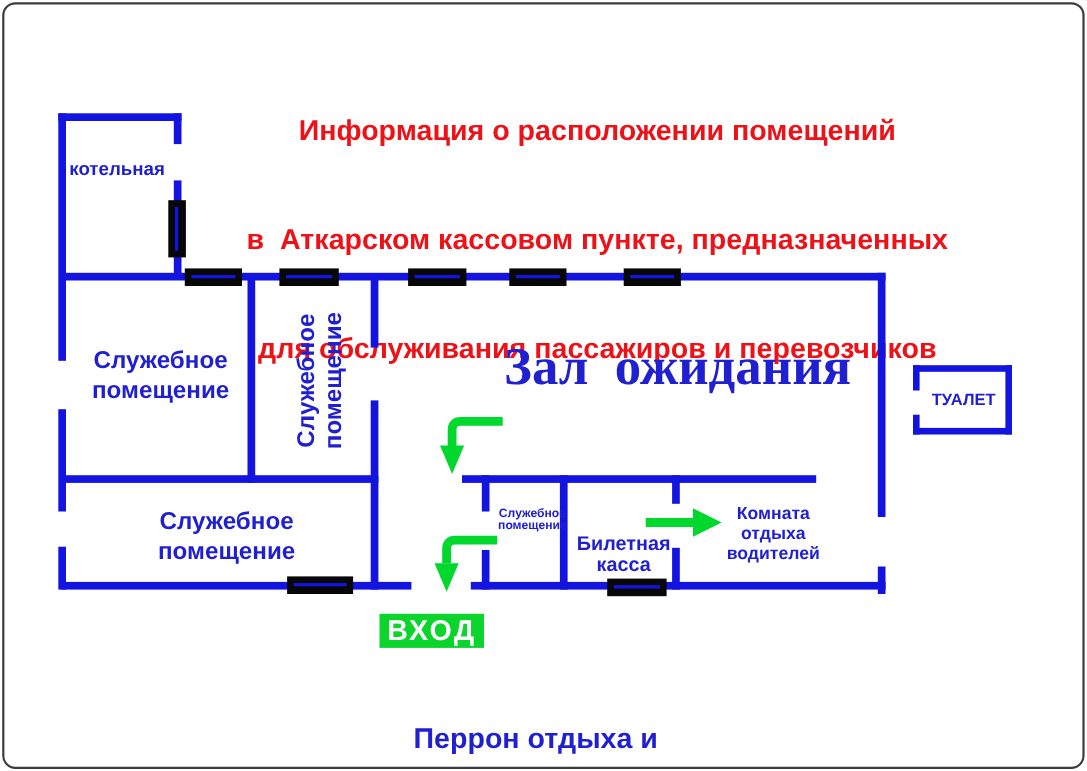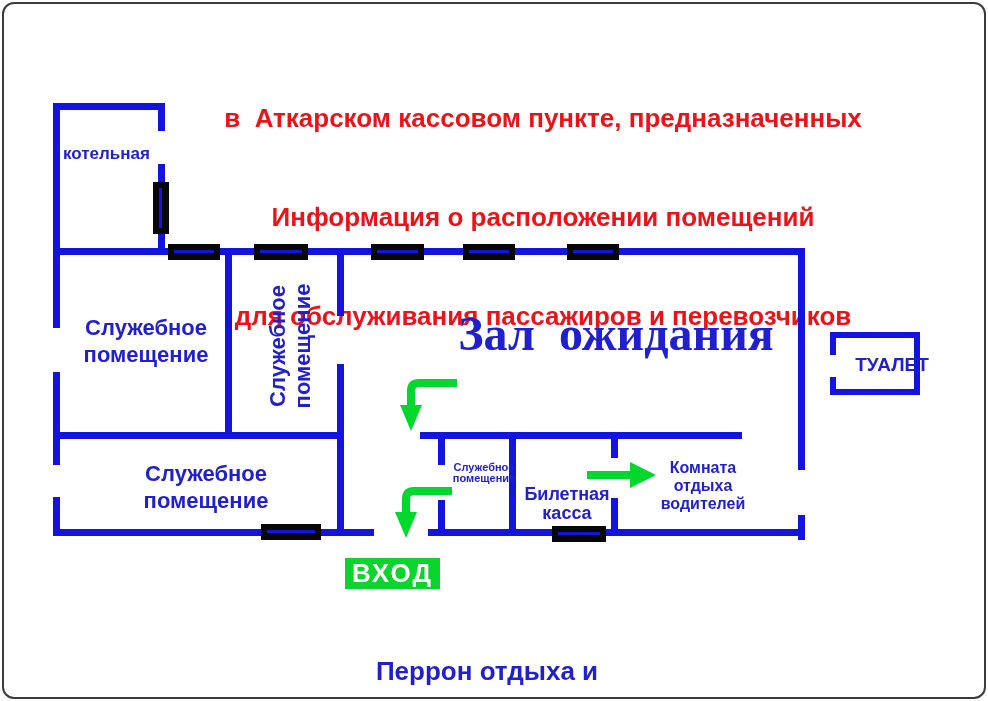--- a/index.html
+++ b/index.html
@@ -22,21 +22,21 @@
   }
   .room-big{font-size:22px;line-height:27px;}
   .room-vert{font-size:22px;line-height:25px;transform:translate(-50%,-50%) rotate(-90deg);}
   .hall{
     font-family:"Liberation Serif","DejaVu Serif",serif;
     font-size:48px;line-height:42px;font-weight:bold;white-space:pre;
   }
   .room-small{font-size:11px;line-height:11px;}
   .room-kassa{font-size:18px;line-height:19px;}
   .room-rest{font-size:16px;line-height:18px;}
-  .toilet{font-size:19px;line-height:15px;margin-left:16px;}
+  .toilet{font-size:15px;line-height:15px;}
   .boiler{font-size:17px;line-height:17px;}
   .entrance{
     position:absolute;left:345px;top:558px;width:95px;height:31px;
     background:var(--entrance_green,#0bd52c);
     display:flex;align-items:center;justify-content:center;
     color:var(--entrance_text,#ffffff);font-weight:bold;font-size:26px;letter-spacing:2px;
   }
   .platform{
     position:absolute;left:487px;top:596px;transform:translateX(-50%);
     color:var(--text_blue,#2020d0);font-weight:bold;font-size:26px;line-height:30px;
@@ -45,22 +45,22 @@
   .arrow{position:absolute;}
   .arrow path{fill:none;stroke:var(--arrow_green,#00d82d);stroke-width:8;}
   .arrow polygon{fill:var(--arrow_green,#00d82d);}
 </style>
 </head>
 <body>
 
 <div id="canvas">
 
   <div class="title">
+    <div>Информация о расположении помещений</div>
     <div>в  Аткарском кассовом пункте, предназначенных</div>
-    <div>Информация о расположении помещений</div>
     <div>для обслуживания пассажиров и перевозчиков</div>
   </div>
 
   <div class="wall" style="left:53px;top:103px;width:112px;height:7px;"></div>
   <div class="wall" style="left:53px;top:103px;width:7px;height:225px;"></div>
   <div class="wall" style="left:53px;top:372px;width:7px;height:93px;"></div>
   <div class="wall" style="left:53px;top:497px;width:7px;height:39px;"></div>
   <div class="wall" style="left:158px;top:103px;width:7px;height:28px;"></div>
   <div class="wall" style="left:158px;top:164px;width:7px;height:86px;"></div>
   <div class="wall" style="left:56px;top:248px;width:749px;height:7px;"></div>

